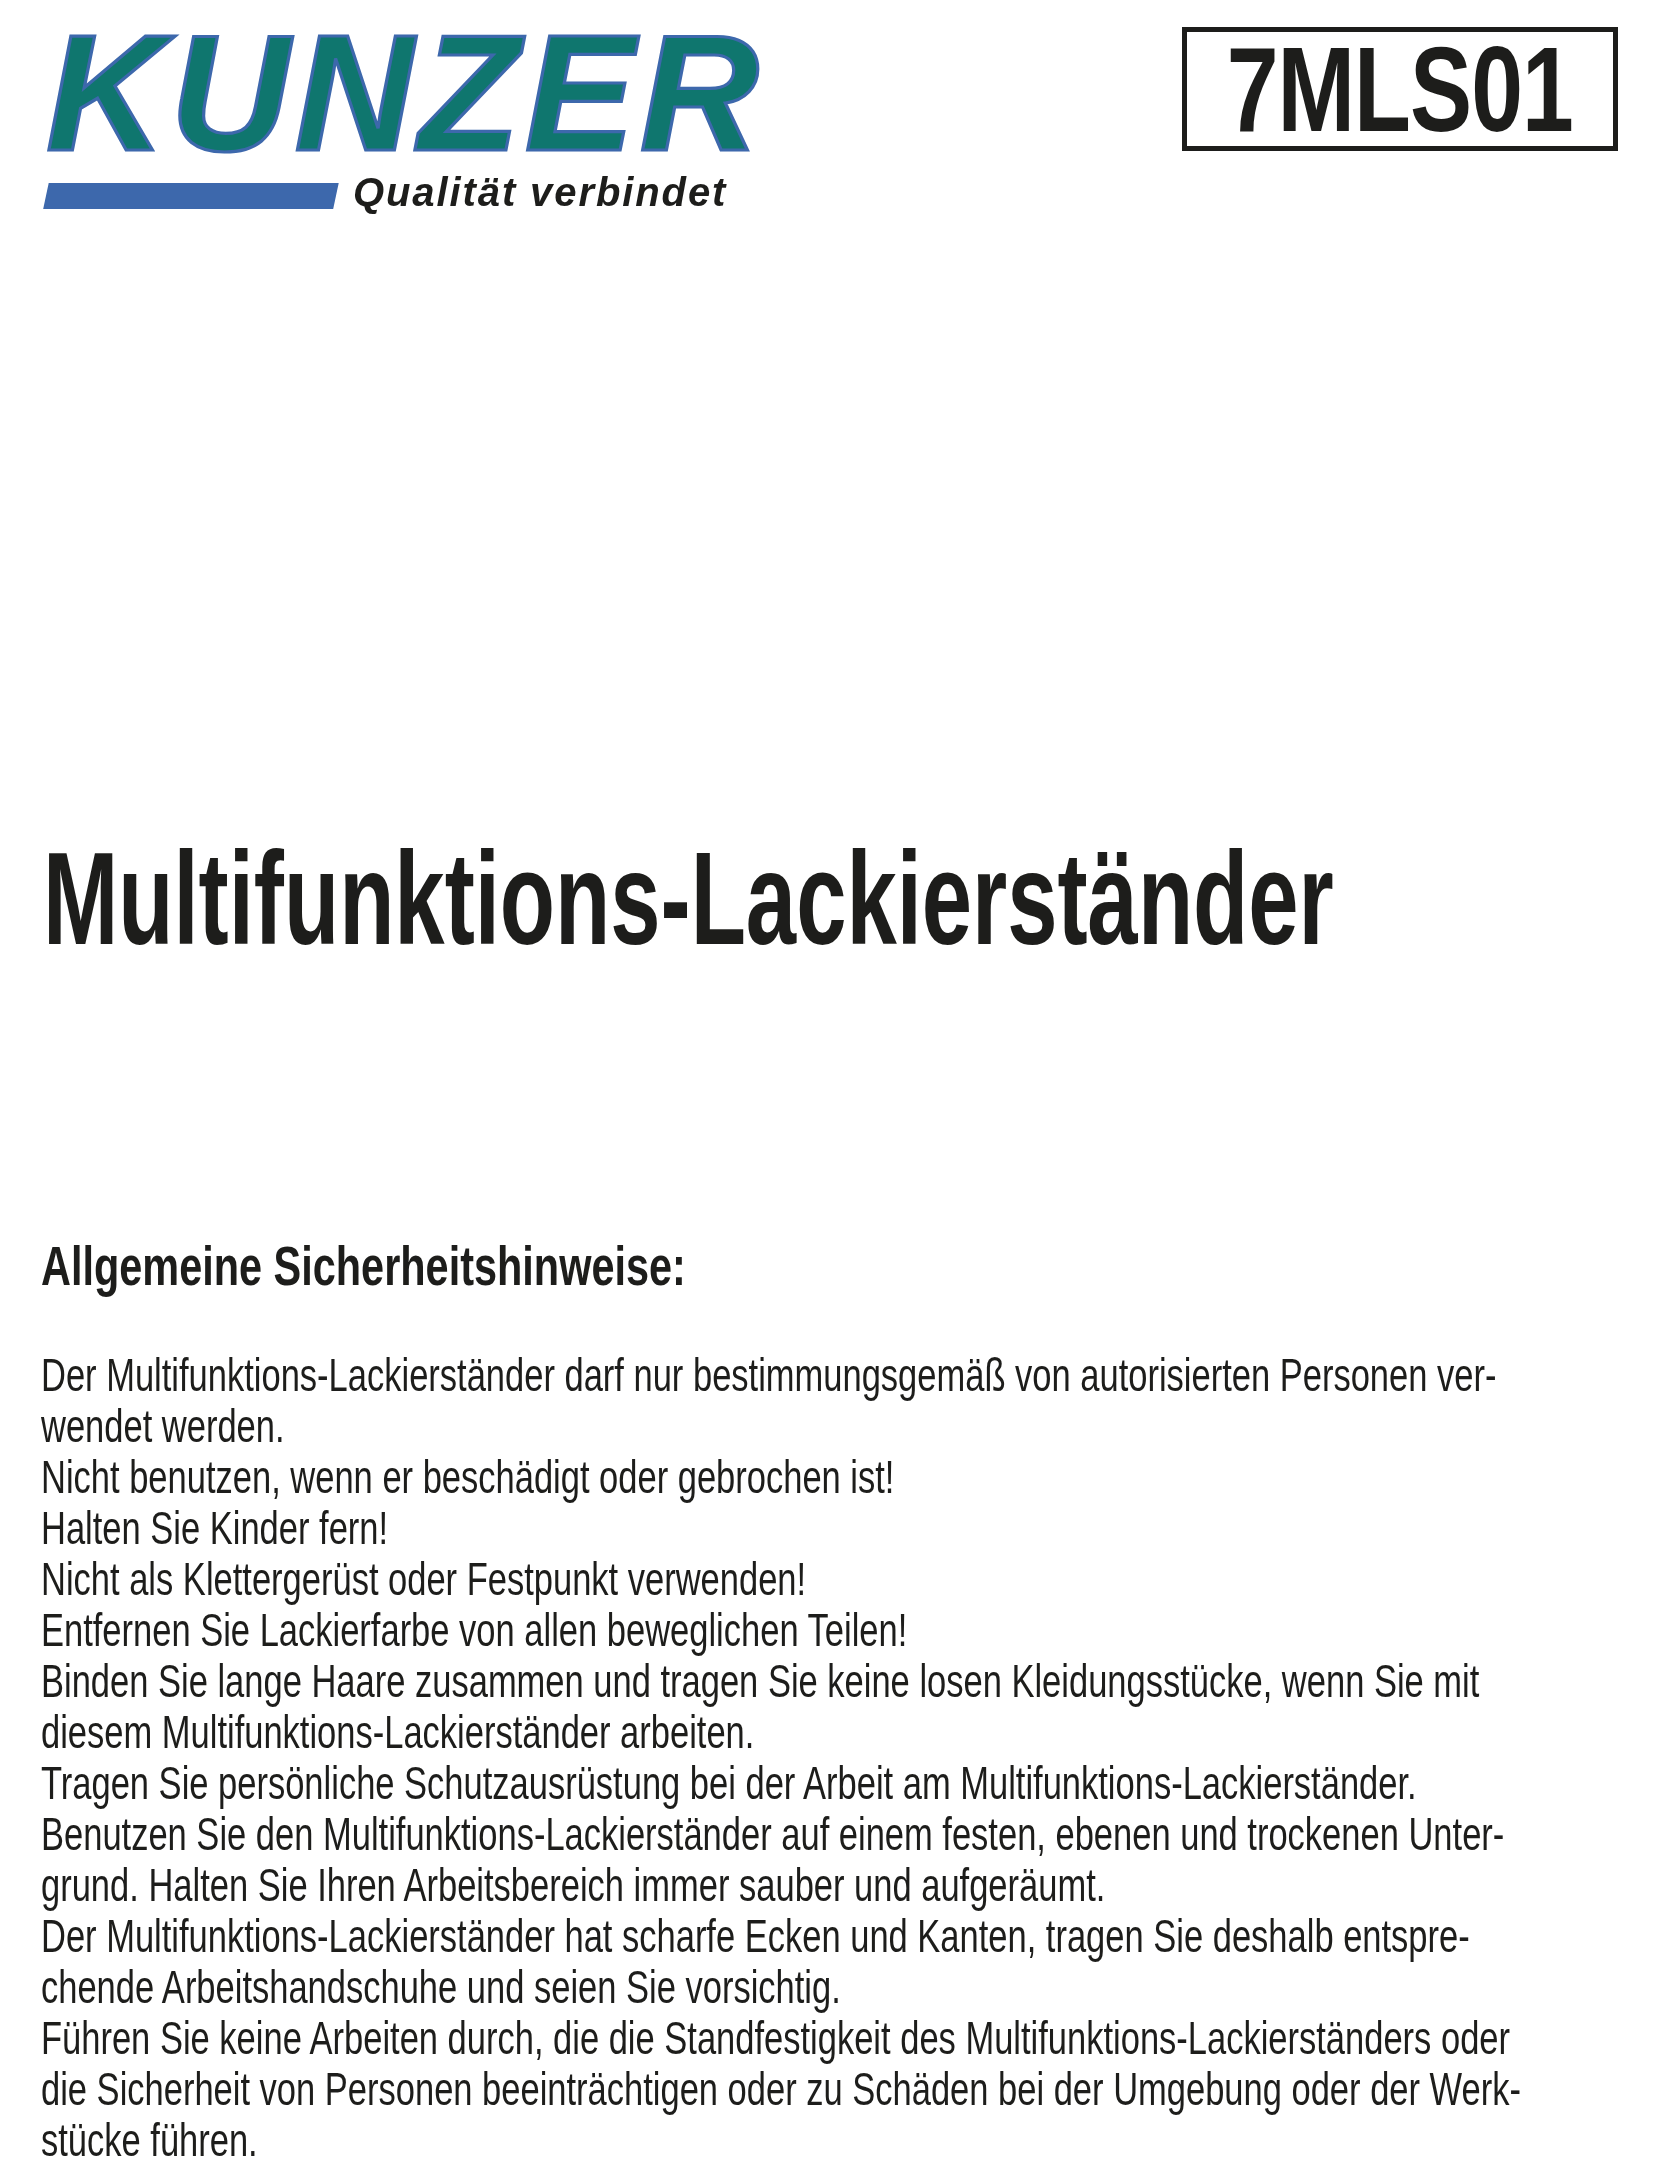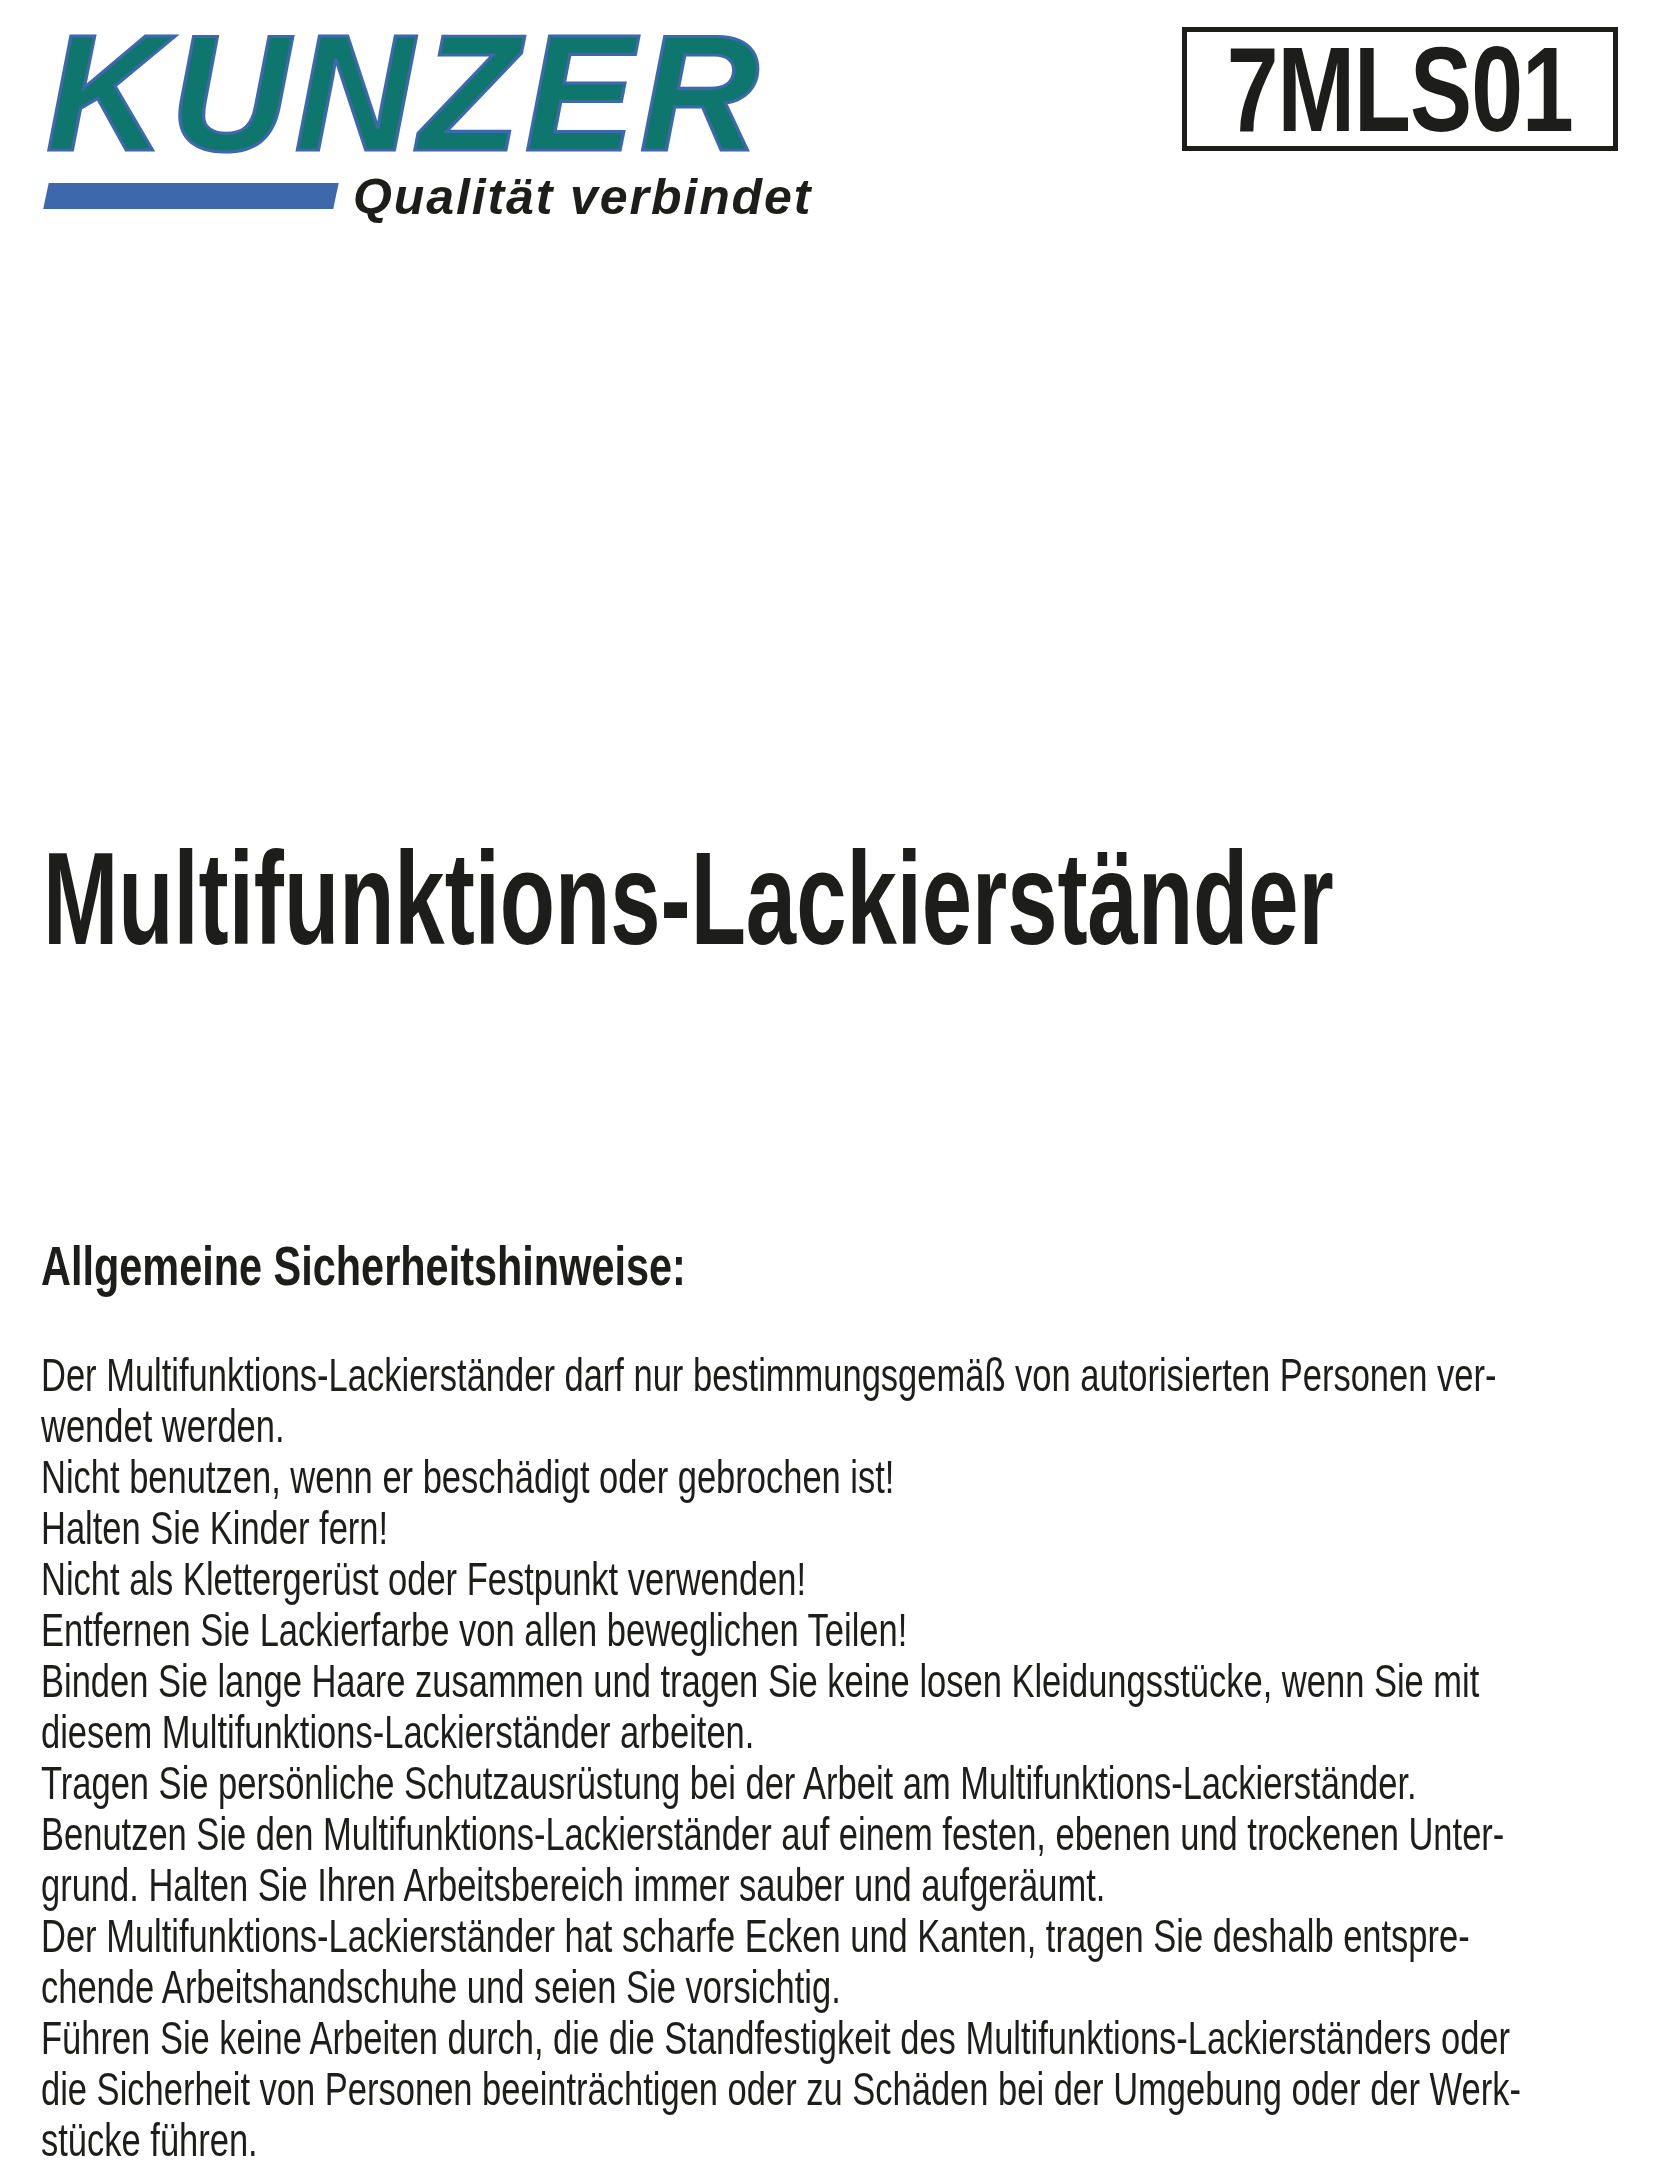--- a/index.html
+++ b/index.html
@@ -33,21 +33,21 @@
     top: 183px;
     width: 290px;
     height: 25.5px;
     background: #3d68ac;
     transform: skewX(-12deg);
   }
   .tagline {
     position: absolute;
     left: 353px;
     top: 172px;
-    font-size: 50px;
+    font-size: 40px;
     font-weight: bold;
     font-style: italic;
     letter-spacing: 1.9px;
     line-height: 1;
     color: #1d1d1b;
     white-space: nowrap;
   }
 
   
   .code-box {

